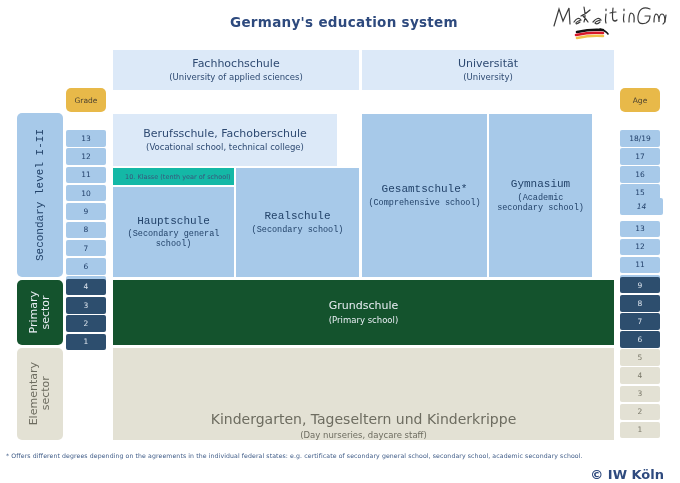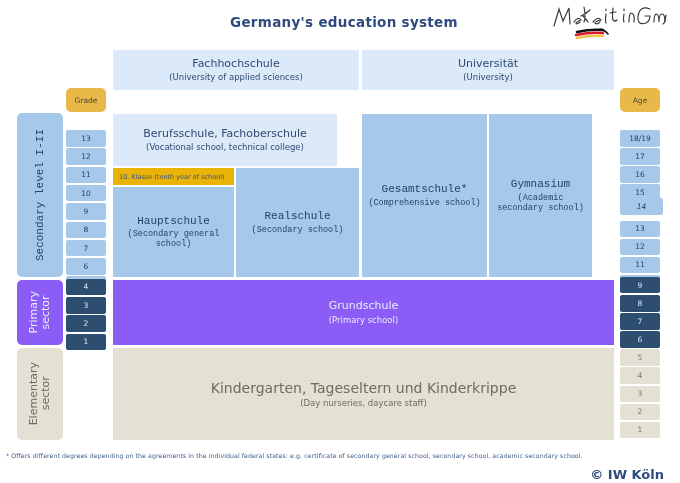--- a/index.html
+++ b/index.html
@@ -42,22 +42,22 @@
     align-items: center;
     justify-content: center;
     text-align: center;
     line-height: 1.18;
   }
   .blk .t1 { font-size: 11px; font-weight: normal; }
   .blk .t2 { font-size: 8.5px; margin-top: 2px; }
 
   .pale   { background: #dce9f8; color: #2e4a72; }
   .mid    { background: #a7c9e9; color: #23436a; font-family: Liberation Mono, monospace; }
-  .navy   { background: #8b5cf6; color: #e9eef4; }
-  .beige  { background: #e3e1d4; color: #6d6c60; }
+  .navy   { background: #14532d; color: #e9eef4; }
+  .beige  { background: #e3e1d4; color: #6d6c60; justify-content: flex-end; }
 
   
   .sector {
     position: absolute;
     box-sizing: border-box;
     border-radius: 5px;
     display: flex;
     align-items: center;
     justify-content: center;
   }
@@ -92,26 +92,26 @@
     justify-content: center;
   }
   .cell.c-mid   { background: #a7c9e9; color: #22406a; margin-top: 16px; }
   .cell.c-navy  { background: #2d4e6e; color: #dde5ee; }
   .cell.c-beige { background: #e3e1d4; color: #7a7869; }
 
   
   .klasse {
     position: absolute;
     box-sizing: border-box;
-    background: #eab308;
+    background: #14b8a6;
     color: #3a557c;
     font-size: 6.5px;
     display: flex;
     align-items: center;
-    padding-left: 6px;
+    padding-left: 12px;
   }
 
   
   #footnote {
     position: absolute;
     left: 6px; top: 452px;
     font-size: 6.2px;
     color: #3d5a86;
     letter-spacing: .1px;
   }

